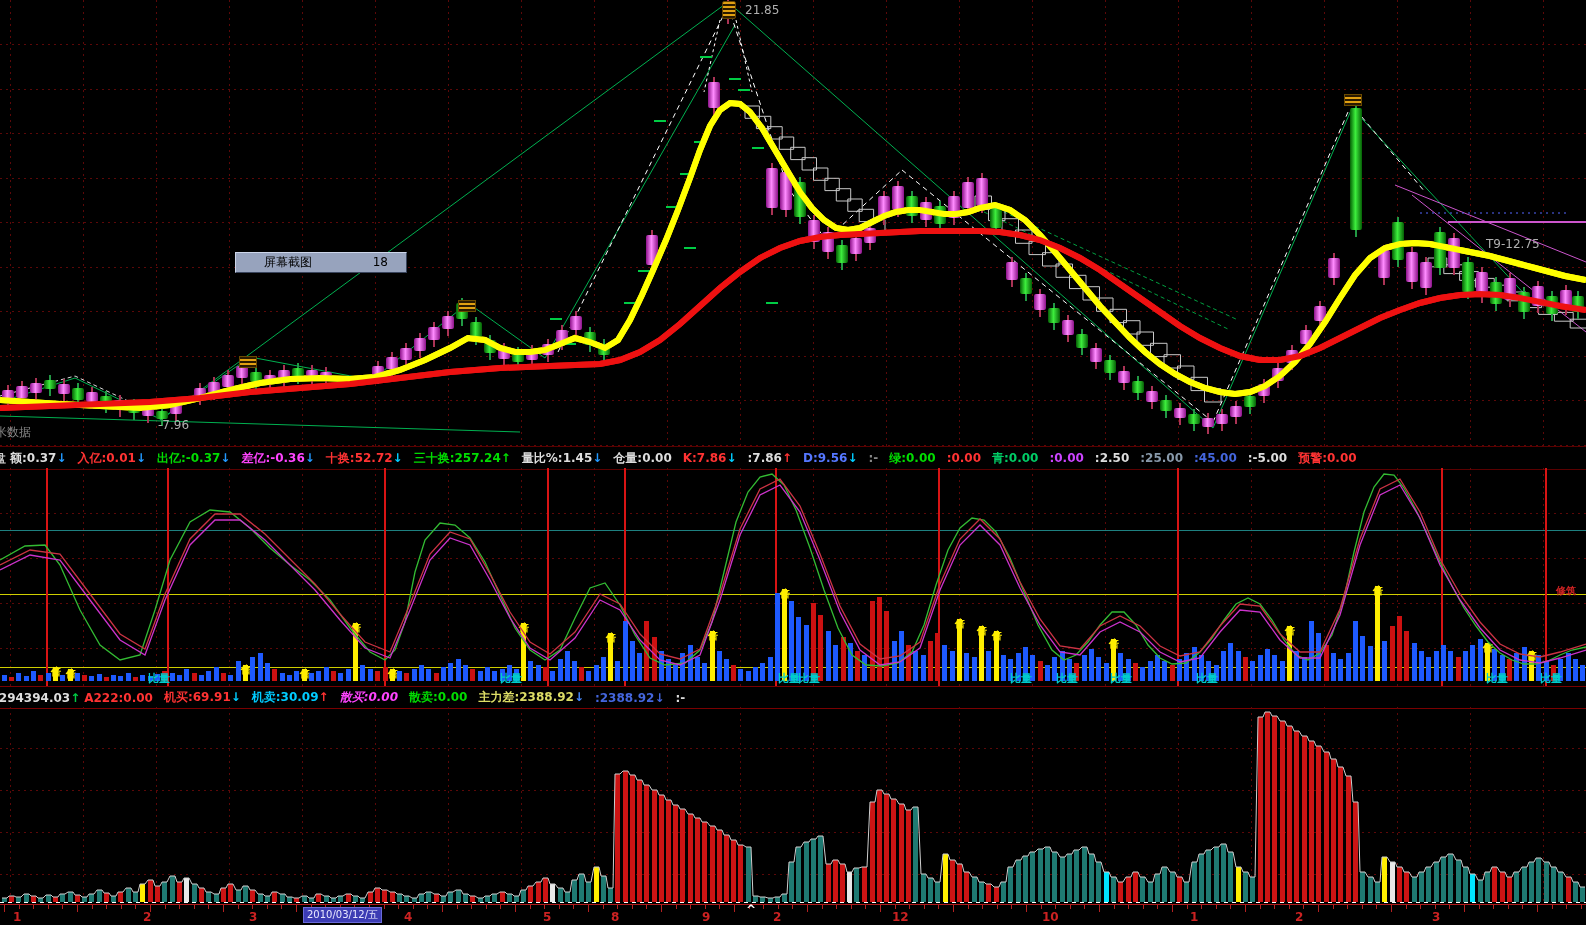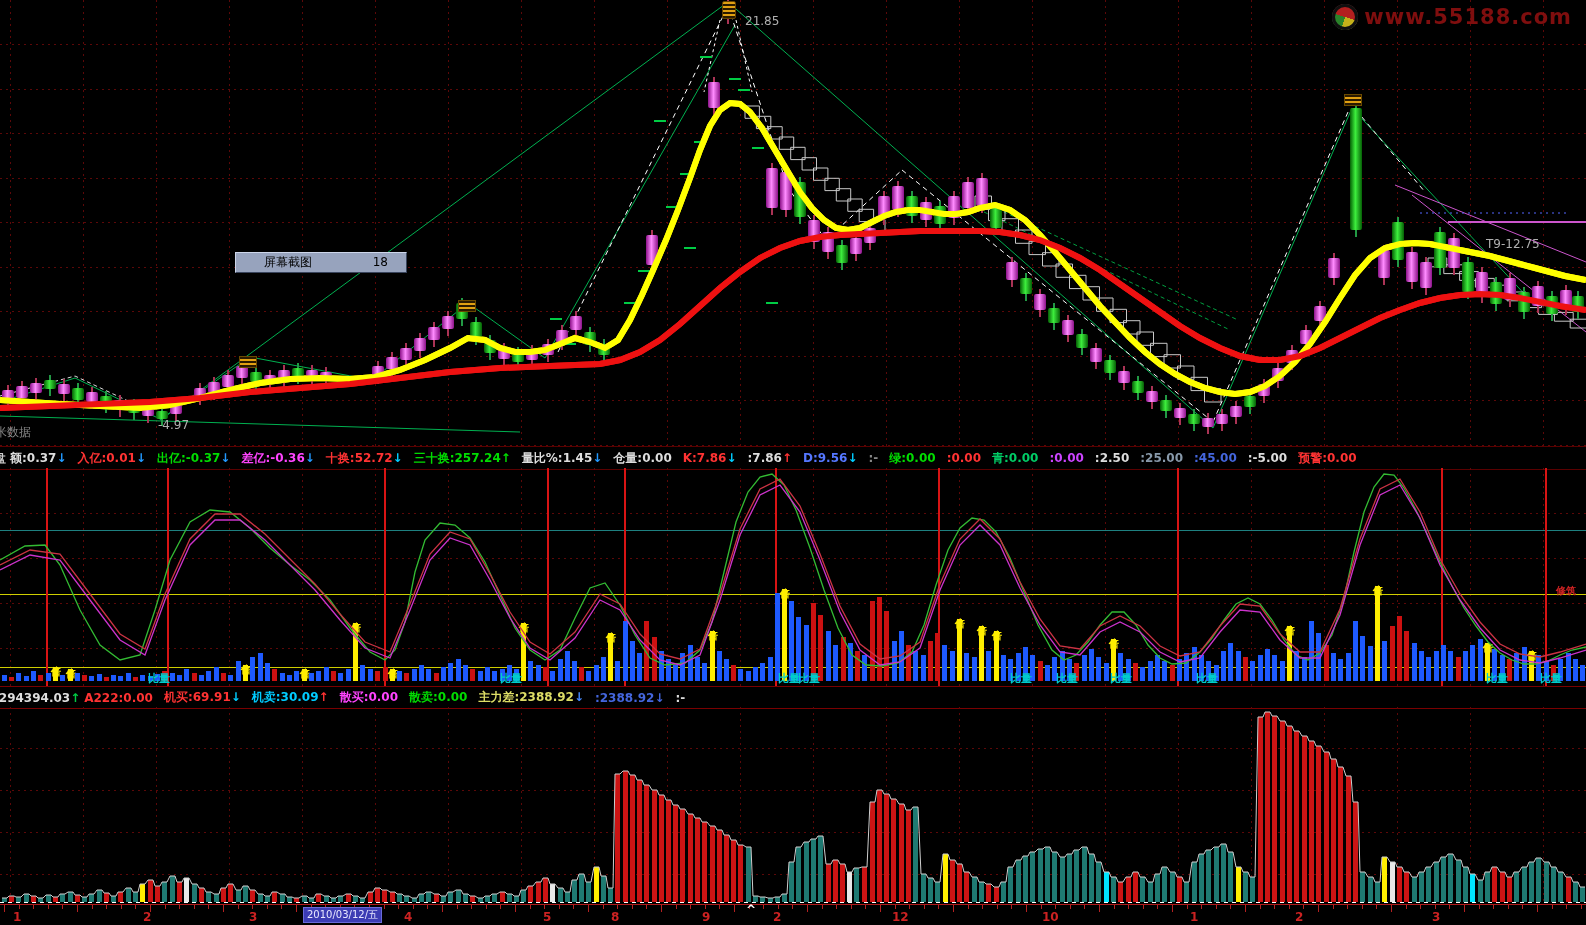--- a/index.html
+++ b/index.html
@@ -319,27 +319,23 @@
       <div class="doji" style="left: 766px; top: 302px;"></div>
       <div class="marker" style="left: 239px; top: 356px;"></div>
       <div class="marker" style="left: 458px; top: 300px;"></div>
       <div class="marker" style="left: 1344px; top: 94px;"></div>
       <svg width="1586" height="446">
         <polyline points="0,400 60,404 140,408 170,405 200,398 230,390 260,383 290,379 320,378 350,379 375,377 400,370 425,360 450,348 468,338 485,340 500,348 515,352 530,352 545,350 560,344 575,338 590,342 605,348 618,340 630,320 642,295 654,268 666,240 678,210 690,178 700,150 710,126 720,110 730,103 740,104 750,112 762,128 775,150 788,172 800,192 812,208 824,220 836,228 848,230 860,228 872,222 884,216 896,212 908,210 920,210 932,212 944,214 956,214 968,212 980,208 995,205 1010,210 1025,220 1040,235 1055,252 1070,270 1085,288 1100,306 1115,322 1130,338 1145,352 1160,364 1175,374 1190,382 1205,388 1220,392 1235,394 1250,392 1265,386 1280,376 1295,362 1310,344 1325,322 1340,298 1355,275 1370,258 1385,248 1400,244 1415,243 1430,244 1445,247 1460,250 1475,253 1490,256 1505,260 1520,264 1535,268 1550,272 1565,276 1586,280" fill="none" stroke="#ffff00" stroke-width="6"></polyline>
         <polyline points="0,408 50,406 100,404 150,402 200,398 250,392 300,388 350,384 400,378 450,372 500,368 550,366 600,364 620,360 640,352 660,340 680,324 700,306 720,288 740,272 760,258 780,248 800,241 820,237 840,235 860,234 880,233 900,232 920,231 940,231 960,231 980,231 1000,232 1020,235 1040,240 1060,248 1080,258 1100,270 1120,284 1140,298 1160,312 1180,326 1200,338 1220,348 1240,356 1260,360 1280,360 1300,356 1320,348 1340,338 1360,328 1380,318 1400,310 1420,303 1440,298 1460,295 1480,294 1500,295 1520,298 1540,302 1560,306 1586,310" fill="none" stroke="#ee1111" stroke-width="6"></polyline>
       </svg>
     </div>
 
-  <div id="wm">
-    <div id="wmlogo"></div>
-    <div id="wmtext">www.55188.com</div>
-  </div>
-
-  <div class="chart-label" style="left:745px;top:14px;">21.85</div>
-  <div class="chart-label" style="left:158px;top:418px;">-4.97</div>
+
+  <div class="chart-label" style="left:745px;top:3px;">21.85</div>
+  <div class="chart-label" style="left:158px;top:418px;">-7.96</div>
   <div class="chart-label" style="left:1486px;top:237px;">T9-12.75</div>
   <div class="chart-label" style="left:-5px;top:424px;color:#8a8a8a;">米数据</div>
 
   <div id="shotbox">
     <span class="t">屏幕截图</span>
     <span class="v">18</span>
   </div>
 
   <div class="statusrow" id="row1" style="top:446px;height:22px;border-top:1px solid #5a0000;border-bottom:1px solid #5a0000;">
       <span style="color: rgb(204, 204, 204);">盘</span>
@@ -657,21 +653,21 @@
       <div class="vol-label" style="left: 1486px; top: 203px;">比量</div>
       <div class="vol-label" style="left: 1540px; top: 203px;">比量</div>
       <div class="vol-label" style="left: 1556px; top: 116px; color: rgb(204, 34, 34); font-size: 10px;">修筑</div>
     </div>
 
   <div class="statusrow" id="row2" style="top:686px;height:21px;border-top:1px solid #7a0000;border-bottom:1px solid #7a0000;">
       <span style="color: rgb(221, 221, 221);">:294394.03<b style="color: rgb(0, 204, 68);">↑</b></span>
       <span style="color: rgb(255, 51, 51);">A222:0.00</span>
       <span style="color: rgb(255, 51, 51);">机买:69.91<b style="color: rgb(0, 204, 255);">↓</b></span>
       <span style="color: rgb(0, 204, 255);">机卖:30.09<b style="color: rgb(255, 51, 51);">↑</b></span>
-      <span style="color: rgb(255, 68, 255);">散买:0.00</span>
+      <span style="color: rgb(255, 68, 255); font-style: italic;">散买:0.00</span>
       <span style="color: rgb(0, 221, 0);">散卖:0.00</span>
       <span style="color: rgb(221, 221, 102);">主力差:2388.92<b style="color: rgb(68, 136, 255);">↓</b></span>
       <span style="color: rgb(68, 102, 221);">:2388.92<b style="color: rgb(68, 102, 221);">↓</b></span>
       <span style="color: rgb(221, 221, 221);">:-</span>
     </div>
 
   <div class="panel" id="bot-panel" style="top:707px;height:197px;">
       <div class="gridv" style="left: 10px; height: 197px;"></div>
       <div class="gridv" style="left: 83px; height: 197px;"></div>
       <div class="gridv" style="left: 156px; height: 197px;"></div>

